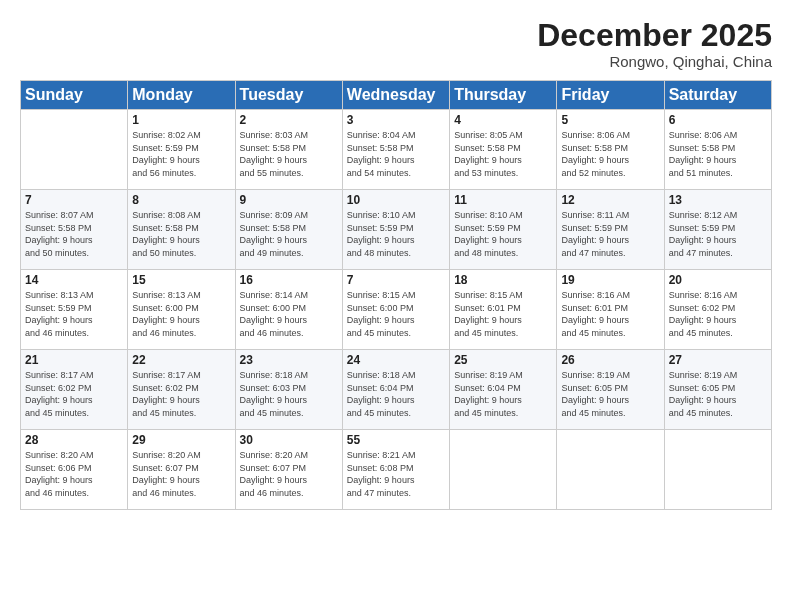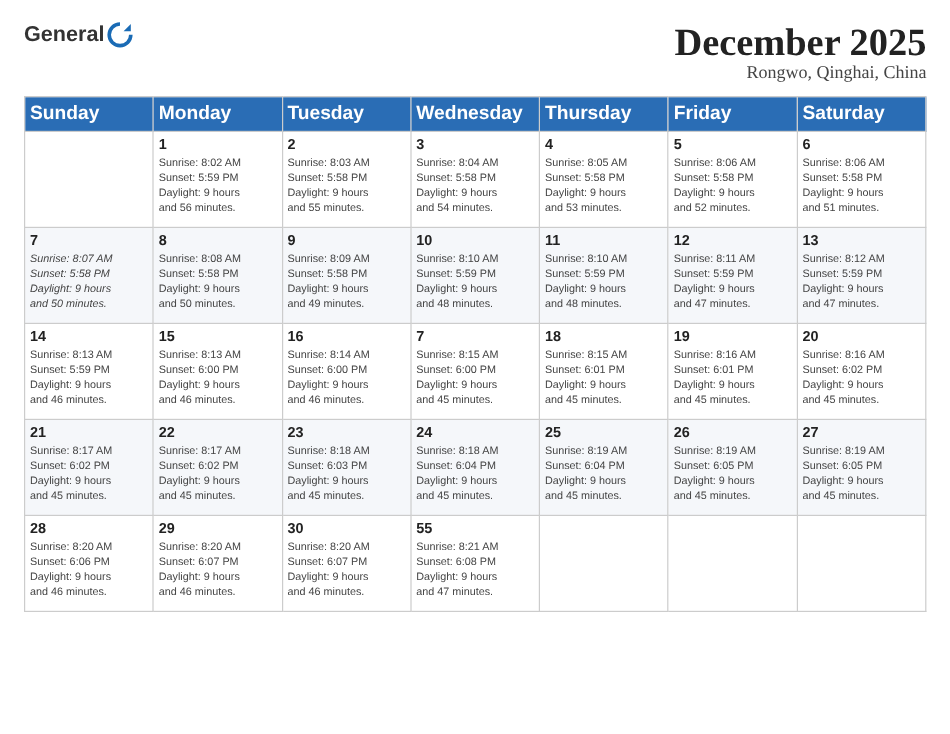--- a/index.html
+++ b/index.html
@@ -33,21 +33,20 @@
     }
     .logo-general { color: #333; }
     .logo-blue { color: #1a6bb5; }
     .logo-icon {
       width: 22px;
       height: 22px;
       margin-left: 2px;
     }
     .title-block {
       text-align: right;
-      font-family: Liberation Serif, serif;
     }
     .month-title {
       font-size: 32px;
       font-weight: bold;
       color: #222;
       line-height: 1.1;
     }
     .location {
       font-size: 15px;
       color: #444;
@@ -96,27 +95,20 @@
       background-color: #f5f7fa;
     }
   </style>
 </head>
 <body>
 
 <div class="page">
   <div class="header">
     <div class="logo">
       <div>
-        <div style="display:flex;align-items:center;">
-          <span class="logo-text logo-general">General</span>
-          <svg class="logo-icon" viewBox="0 0 22 22">
-            <path d="M11 2 C6 2 2 6 2 11 C2 16 6 20 11 20 C16 20 20 16 20 11" fill="none" stroke="#1a6bb5" stroke-width="3"></path>
-            <path d="M14 8 L20 2 L20 8 L14 8" fill="#1a6bb5"></path>
-          </svg>
-        </div>
       </div>
     </div>
     <div class="title-block">
       <div class="month-title">December 2025</div>
       <div class="location">Rongwo, Qinghai, China</div>
     </div>
   </div>
 
   <table>
     <thead>
@@ -172,21 +164,21 @@
             <span class="day-num">6</span>
             <div class="day-info" style="white-space: pre-line;">Sunrise: 8:06 AM
 Sunset: 5:58 PM
 Daylight: 9 hours
 and 51 minutes.</div>
           </td>
         </tr>
         <tr>
           <td>
             <span class="day-num">7</span>
-            <div class="day-info" style="white-space: pre-line; font-style: italic;">Sunrise: 8:07 AM
+            <div class="day-info" style="white-space: pre-line;">Sunrise: 8:07 AM
 Sunset: 5:58 PM
 Daylight: 9 hours
 and 50 minutes.</div>
           </td>
           <td>
             <span class="day-num">8</span>
             <div class="day-info" style="white-space: pre-line;">Sunrise: 8:08 AM
 Sunset: 5:58 PM
 Daylight: 9 hours
 and 50 minutes.</div>

